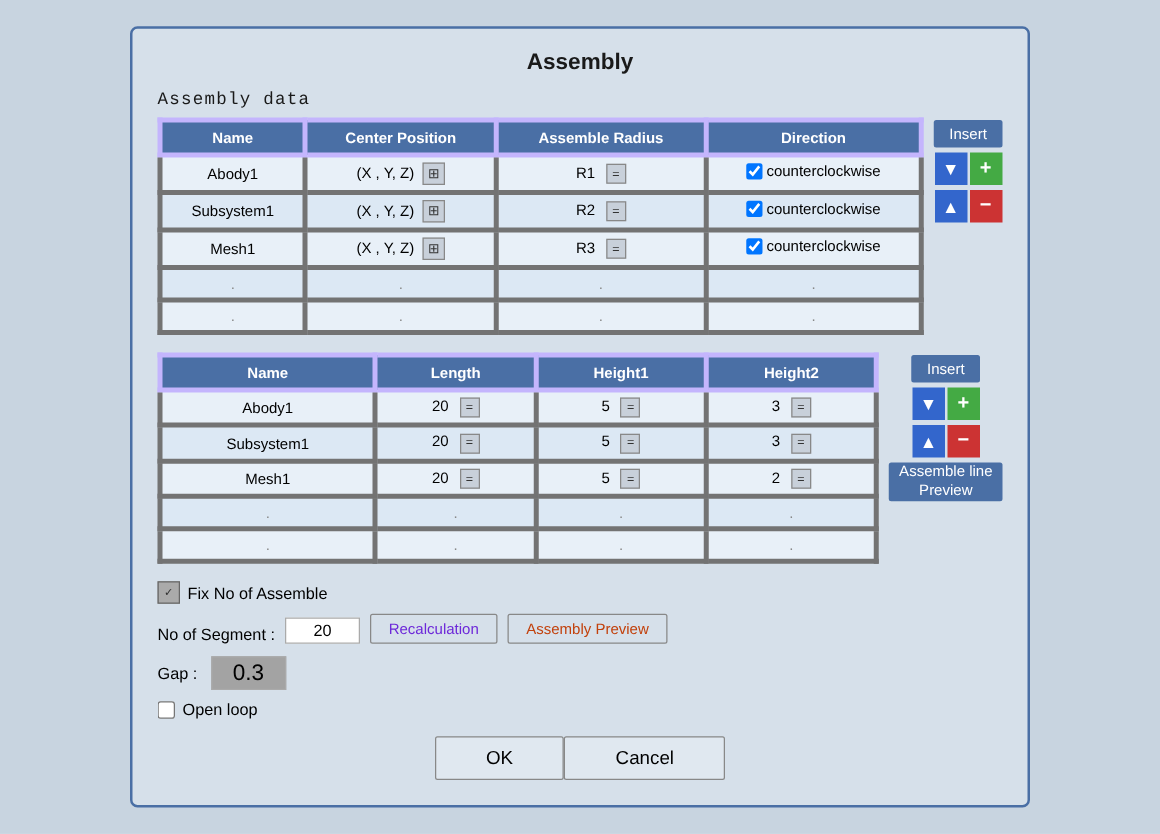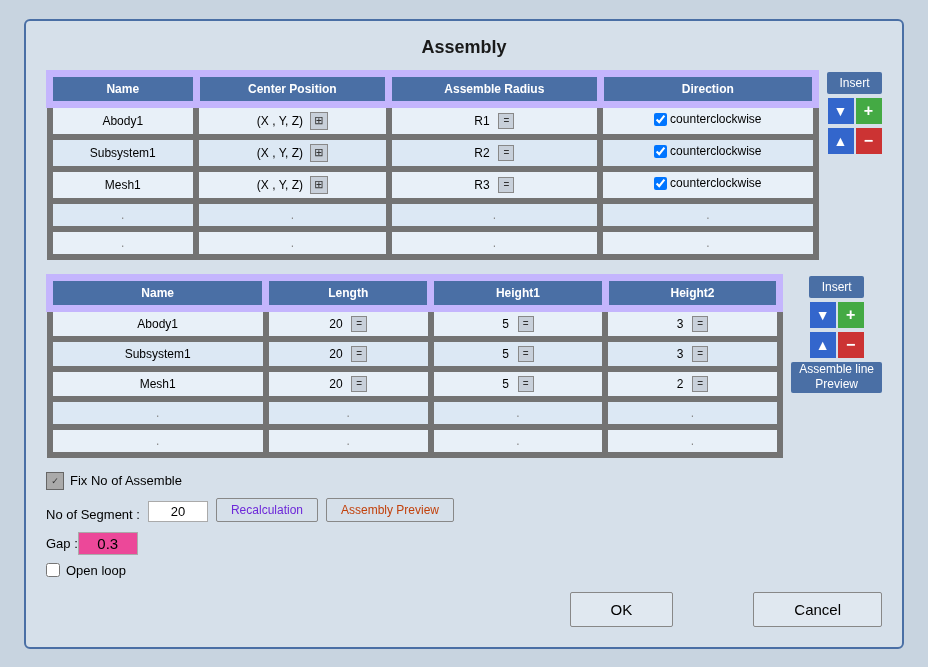--- a/index.html
+++ b/index.html
@@ -7,21 +7,21 @@
       width: 928px;
       height: 667px;
       background: #c8d4e0;
       font-family: Arial, sans-serif;
       font-size: 13px;
       display: flex;
       align-items: center;
       justify-content: center;
     }
     .dialog {
-      width: 880px;
+      width: 720px;
       background: #d6e0ea;
       border: 2px solid #4a6fa5;
       border-radius: 6px;
       padding: 16px 20px 20px 20px;
     }
     .dialog-title {
       text-align: center;
       font-size: 18px;
       font-weight: bold;
       color: #1a1a1a;
@@ -44,41 +44,40 @@
       flex: 1;
     }
     table thead tr {
       background: #4a6fa5;
       color: white;
     }
     table thead th {
       padding: 5px 10px;
       font-weight: bold;
       font-size: 12px;
-      border: 7px solid #c4b5fd;
+      border: 4px solid #c4b5fd;
     }
     table tbody tr {
       background: #e8f0f8;
     }
     table tbody tr:nth-child(even) {
       background: #dce8f4;
     }
     table tbody td {
       padding: 4px 8px;
       text-align: center;
-      border: 6px solid #737373;
+      border: 4px solid #737373;
       font-size: 12px;
       height: 26px;
     }
     table tbody tr.empty-row td {
       color: #888;
     }
     .checkbox-cell {
       display: inline-flex;
-      align-items: center;
       gap: 3px;
     }
     .checkbox-cell input[type=checkbox] {
       margin: 0;
     }
     .side-buttons {
       display: flex;
       flex-direction: column;
       align-items: center;
       gap: 4px;
@@ -208,45 +207,44 @@
       color: #c2410c;
       border: 1px solid #888;
       padding: 4px 14px;
       cursor: pointer;
       font-size: 12px;
       border-radius: 2px;
     }
     .gap-row {
       display: flex;
       align-items: center;
-      gap: 0;
+      gap: 11px;
       margin-bottom: 8px;
     }
     .gap-row input[type=text] {
       width: 60px;
       padding: 2px 6px;
       border: 1px solid #aaa;
-      background: #ec4899;
-      font-size: 15px;
+      background: #a3a3a3;
+      font-size: 18px;
       text-align: center;
     }
     .open-loop-row {
       display: flex;
       align-items: center;
       gap: 6px;
       margin-bottom: 14px;
     }
     .open-loop-row input[type=checkbox] {
       width: 14px;
       height: 14px;
     }
     .ok-cancel-row {
       display: flex;
-      justify-content: flex-end;
-      gap: 80px;
+      justify-content: center;
     }
     .btn-ok {
       background: #e0e8f0;
       border: 1px solid #888;
       padding: 8px 40px;
       font-size: 15px;
       cursor: pointer;
       border-radius: 2px;
       min-width: 100px;
     }
@@ -284,20 +282,21 @@
       cursor: pointer;
       color: #333;
     }
   </style>
 </head>
 <body>
 
 <div class="dialog">
   <div class="dialog-title">Assembly</div>
 
+  <div class="section-label">Assembly data</div>
   <div class="table-area">
     <table>
       <thead>
         <tr>
           <th>Name</th>
           <th>Center Position</th>
           <th>Assemble Radius</th>
           <th>Direction</th>
         </tr>
       </thead>

